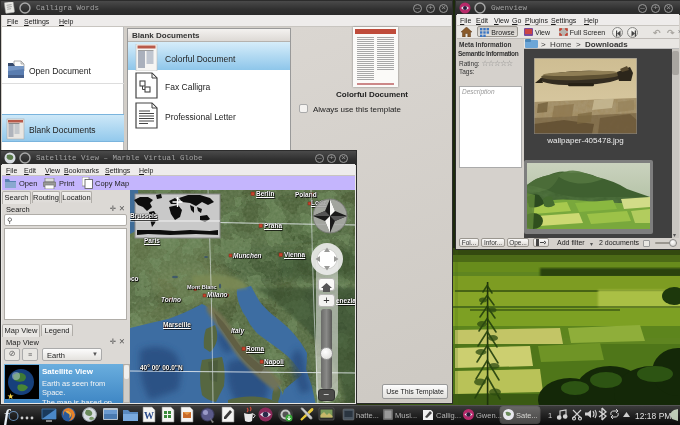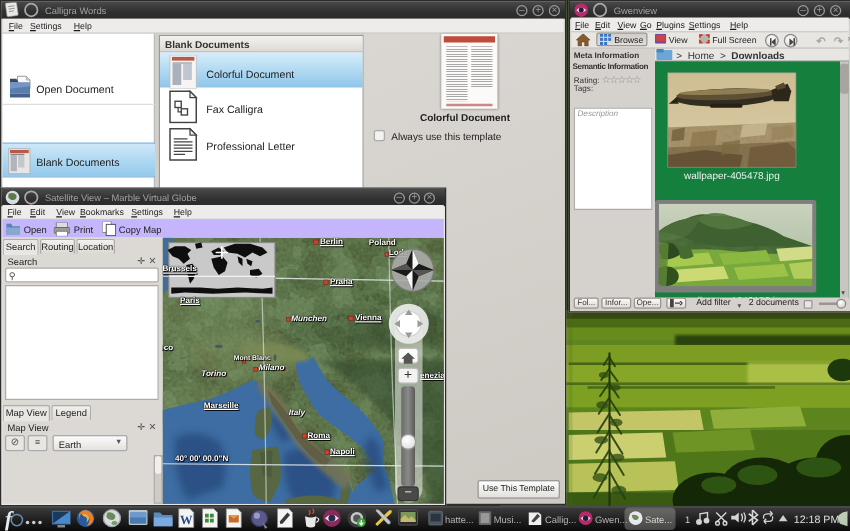--- a/index.html
+++ b/index.html
@@ -1,19 +1,19 @@
 <!DOCTYPE html>
 <html><head><meta charset="utf-8">
 <style>
 *{margin:0;padding:0;box-sizing:border-box;}
 html,body{width:680px;height:425px;overflow:hidden;font-family:"Liberation Sans",sans-serif;}
 #desk{position:absolute;left:0;top:0;width:680px;height:425px;}
 .win{position:absolute;}
 .tbar{position:absolute;left:0;top:0;right:0;height:14px;background:linear-gradient(#4a4a4a,#303030 60%,#2a2a2a);color:#a2a2a2;font-size:8px;}
-.tbar .tt{position:absolute;left:35px;top:3px;font-size:7.5px;}
+.tbar .tt{position:absolute;left:35px;top:3px;font-size:7.5px;font-family:Liberation Mono, monospace;}
 .wb{position:absolute;top:2.5px;width:9px;height:9px;border:1.3px solid #9a9a9a;border-radius:50%;color:#9a9a9a;font-size:8px;line-height:6px;text-align:center;}
 .menubar{position:absolute;background:#eeeceb;border-bottom:1px solid #c8c5c0;font-size:7px;color:#1a1a1a;}
 .menubar span{position:absolute;top:3px;}
 u{text-decoration:underline;}
 
 #calligra{left:0;top:0;width:453px;height:404px;background:#d2cec8;border:1px solid #2c2c2c;}
 #cal-side{position:absolute;left:1px;top:26px;width:122px;bottom:1px;background:#fff;border-right:1px solid #bbb;}
 .citem{position:absolute;left:0;width:122px;height:28px;border-bottom:1px solid #ddd;font-size:8.5px;color:#222;}
 .citem .lbl{position:absolute;left:27px;top:10px;}
 .cic{position:absolute;left:4px;top:3px;}
@@ -25,21 +25,21 @@
 .tic{position:absolute;left:5px;top:2px;}
 .tsel{background:linear-gradient(#d6edfa,#8ec6ea);}
 
 #cal-right{position:absolute;left:290px;top:26px;right:1px;bottom:1px;background:linear-gradient(160deg,#dad6d1,#cdc9c3);}
 #doc-thumb{position:absolute;left:62px;top:0px;width:45px;height:60px;background:#fbfaf8;box-shadow:0 0 2px rgba(0,0,0,.4);}
 .red-band{position:absolute;left:2px;top:2px;right:2px;height:5px;background:#bf4b3a;}
 .txtcol{position:absolute;background:repeating-linear-gradient(#a8a8a8 0 1px,rgba(0,0,0,0) 1px 2px);}
 
 #gwen{left:455px;top:0;width:226px;height:250px;background:#d5d1cc;border:1px solid #2c2c2c;}
 #gw-side{position:absolute;left:1px;top:38px;width:67px;bottom:10px;background:#d5d1cc;font-size:6.5px;color:#333;}
-#gw-thumbs{position:absolute;left:68px;top:48px;right:1px;bottom:10px;background:#15803d;}
+#gw-thumbs{position:absolute;left:68px;top:48px;right:1px;bottom:10px;background:#404040;}
 #gw-crumb{position:absolute;left:68px;top:38px;right:1px;height:10px;background:#e8e6e3;border-bottom:1px solid #bbb;font-size:8px;}
 #gw-status{position:absolute;left:1px;bottom:1px;right:1px;height:10px;background:#d5d1cc;font-size:7px;}
 .sbtn{position:absolute;top:0px;height:9px;background:linear-gradient(#fbfaf9,#dedad5);border:1px solid #9a968f;border-radius:2px;font-size:6.5px;color:#333;text-align:center;line-height:8px;}
 .photo-cap{position:absolute;font-size:8px;color:#eee;text-align:center;width:140px;}
 .gwbtn{position:absolute;top:0px;height:11px;border:1px solid transparent;border-radius:2px;text-align:center;line-height:11px;font-size:7px;white-space:nowrap;}
 
 #marble{left:0;top:150px;width:357px;height:255px;background:#e9e7e4;border:1px solid #2c2c2c;}
 #mar-side{position:absolute;left:1px;top:39px;width:128px;bottom:1px;background:#dcd9d5;font-size:8px;}
 #mar-map{position:absolute;left:129px;top:39px;right:1px;bottom:1px;overflow:hidden;}
 .mtab{position:absolute;top:1px;height:12px;background:linear-gradient(#f2f1ef,#dcd9d5);border:1px solid #b0ada8;border-bottom:none;border-radius:2px 2px 0 0;font-size:7px;color:#222;text-align:center;line-height:12px;}
@@ -440,20 +440,33 @@
         <span style="position:absolute;left:2px;top:2px;">Map View</span>
         <span style="position:absolute;right:12px;top:1px;color:#555;">✛</span>
         <span style="position:absolute;right:3px;top:1px;color:#555;">✕</span>
       </div>
     <div style="position:absolute;left:2px;top:158px;width:16px;height:13px;background:#e8e6e2;border:1px solid #aaa;border-radius:2px;color:#555;font-size:8px;text-align:center;">⊘</div>
     <div style="position:absolute;left:20px;top:158px;width:16px;height:13px;background:#e8e6e2;border:1px solid #aaa;border-radius:2px;color:#555;font-size:7px;text-align:center;line-height:12px;">≡</div>
     <div style="position:absolute;left:40px;top:158px;width:60px;height:13px;background:linear-gradient(#fcfcfc,#e4e2de);border:1px solid #aaa;border-radius:2px;color:#222;">
         <span style="position:absolute;left:4px;top:2px;">Earth</span>
         <span style="position:absolute;right:3px;top:2px;font-size:6px;color:#555;">▼</span>
       </div>
+    <div style="position:absolute;left:2px;top:174px;width:119px;bottom:0;background:linear-gradient(#6aaede,#3f87c5);overflow:hidden;">
+      <svg width="34" height="34" style="position:absolute;left:1px;top:1px;" viewBox="0 0 34 34">
+        <rect width="34" height="34" fill="#000"></rect>
+        <circle cx="16" cy="17" r="13" fill="#16407c"></circle>
+        <path d="M8 10 Q14 6 19 9 Q23 12 19 16 Q13 18 9 15 Z" fill="#3f7a36"></path>
+        <path d="M13 20 Q19 18 23 22 Q21 27 15 26 Q11 24 13 20 Z" fill="#478536"></path>
+        <circle cx="11" cy="11" r="4" fill="#cfe0f4" opacity=".45"></circle>
+      </svg>
+      <span style="position:absolute;left:38px;top:3px;color:#fff;font-weight:bold;font-size:8px;">Satellite View</span>
+      <span style="position:absolute;left:38px;top:15px;color:#f4f4f4;font-size:7.5px;line-height:1.2;">Earth as seen from<br>Space.</span>
+      <span style="position:absolute;left:38px;top:34px;color:#f4f4f4;font-size:7.5px;">The map is based on</span>
+      <span style="position:absolute;left:3px;top:28px;color:#f8d44a;font-size:8px;">★</span>
+    </div>
     <div style="position:absolute;right:0;top:174px;width:7px;bottom:0;background:#cfccc7;border:1px solid #b0ada8;">
         <div style="position:absolute;left:0;top:0;width:5px;height:14px;background:#efefed;border-radius:2px;"></div>
       </div>
   </div>
   <div id="mar-map">
   <svg width="227" height="215" viewBox="0 0 227 215" xmlns="http://www.w3.org/2000/svg">
   <defs>
     <filter id="patch" x="0" y="0" width="1" height="1">
             <feTurbulence type="fractalNoise" baseFrequency="0.045" numOctaves="4" seed="11" result="n"></feTurbulence>
             <feComponentTransfer in="n" result="nc">

